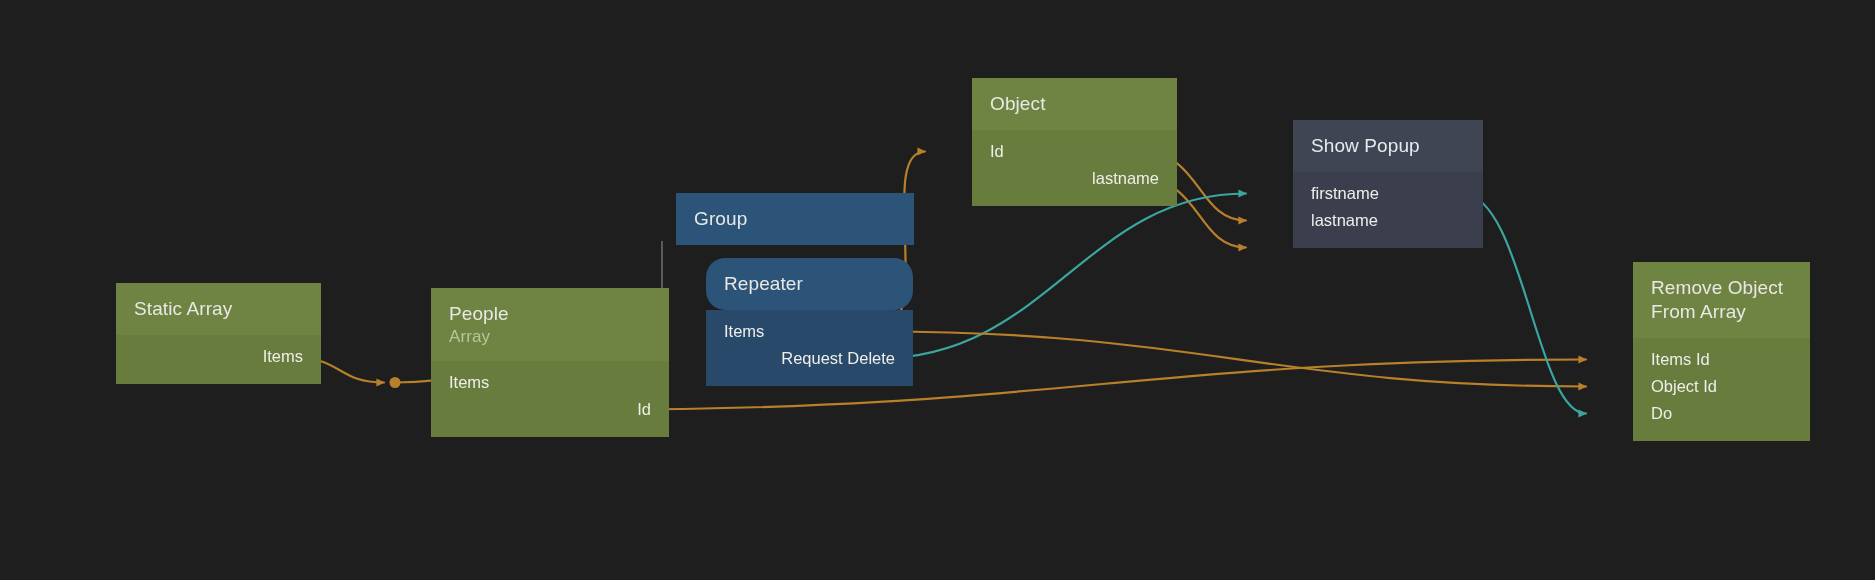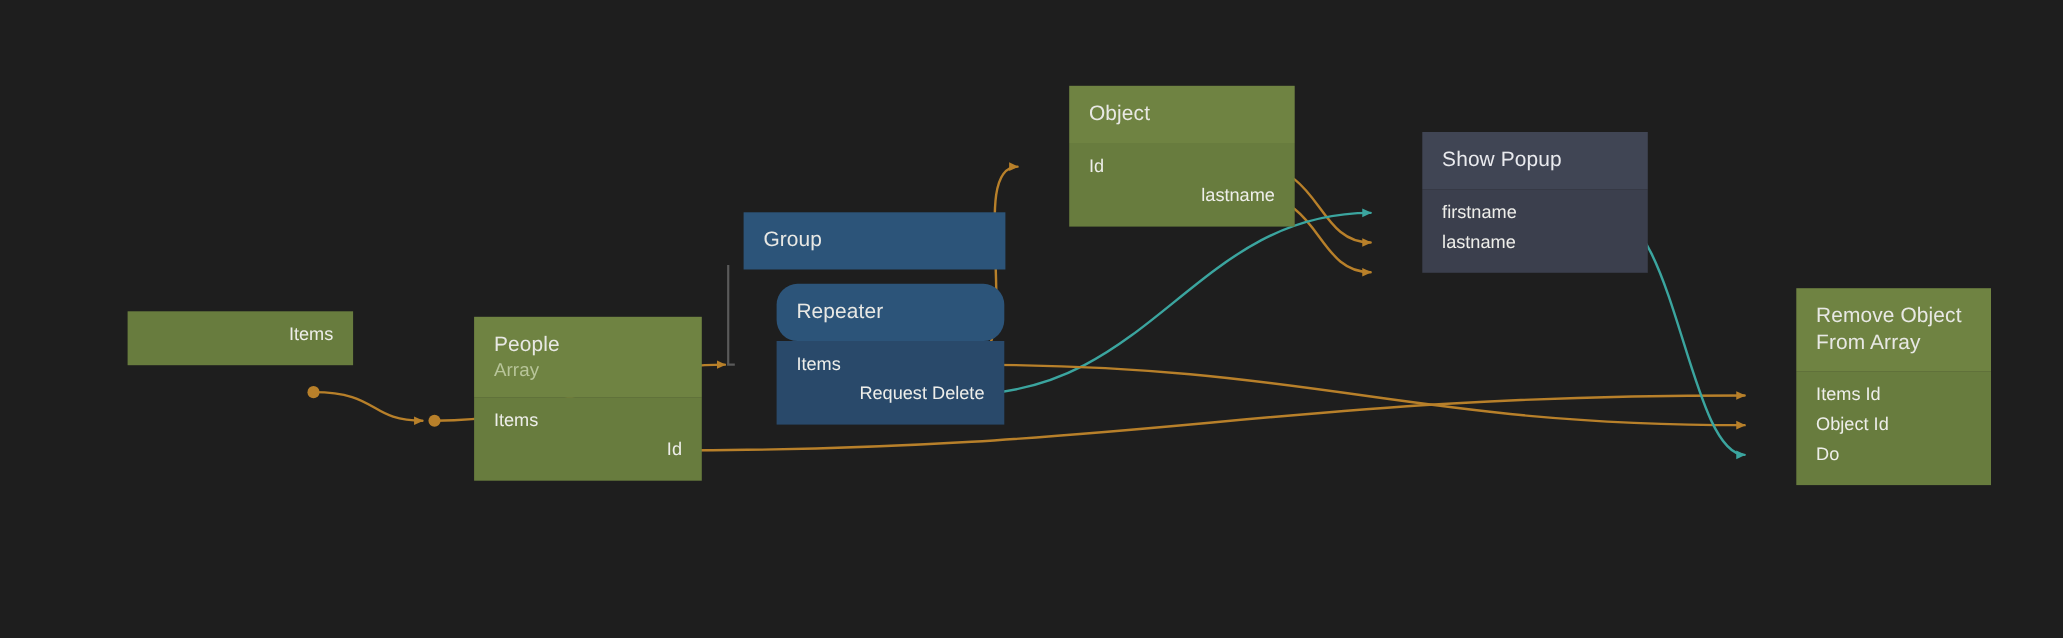--- a/index.html
+++ b/index.html
@@ -87,27 +87,28 @@
         <circle cx="1141" cy="151.5" r="5.5" fill="#b8802a"></circle>
         <circle cx="1141" cy="178.5" r="5.5" fill="#b8802a"></circle>
         <circle cx="877" cy="358.5" r="5.5" fill="#3ba59f"></circle>
         <circle cx="600" cy="409.5" r="5.5" fill="#b8802a"></circle>
         <circle cx="877" cy="331.5" r="5.5" fill="#b8802a"></circle>
         <circle cx="1462" cy="193.5" r="5.5" fill="#3ba59f"></circle>
       </g>
   </svg>
   <div id="nodes">
       <div class="node green" style="left: 80px; top: 283px; width: 205px;">
+        <div class="node-header"><span>Static Array</span></div>
         <div class="node-body">
           <div class="port-row out">
             <span>Items</span>
           </div>
         </div>
       </div>
-      <div class="node green" style="left: 395px; top: 288px; width: 207px;">
+      <div class="node green" style="left: 395px; top: 288px; width: 238px;">
         <div class="node-header"><span>People</span><span class="node-sub">Array</span></div>
         <div class="node-body">
           <div class="port-row in">
             <span>Items</span>
           </div>
           <div class="port-row out">
             <span>Id</span>
           </div>
         </div>
       </div>
@@ -129,21 +130,21 @@
         <div class="node-header"><span>Object</span></div>
         <div class="node-body">
           <div class="port-row in">
             <span>Id</span>
           </div>
           <div class="port-row out">
             <span>lastname</span>
           </div>
         </div>
       </div>
-      <div class="node slate" style="left: 1257px; top: 120px; width: 205px;">
+      <div class="node slate" style="left: 1257px; top: 120px; width: 190px;">
         <div class="node-header"><span>Show Popup</span></div>
         <div class="node-body">
           <div class="port-row in">
             <span>firstname</span>
           </div>
           <div class="port-row in">
             <span>lastname</span>
           </div>
         </div>
       </div>

